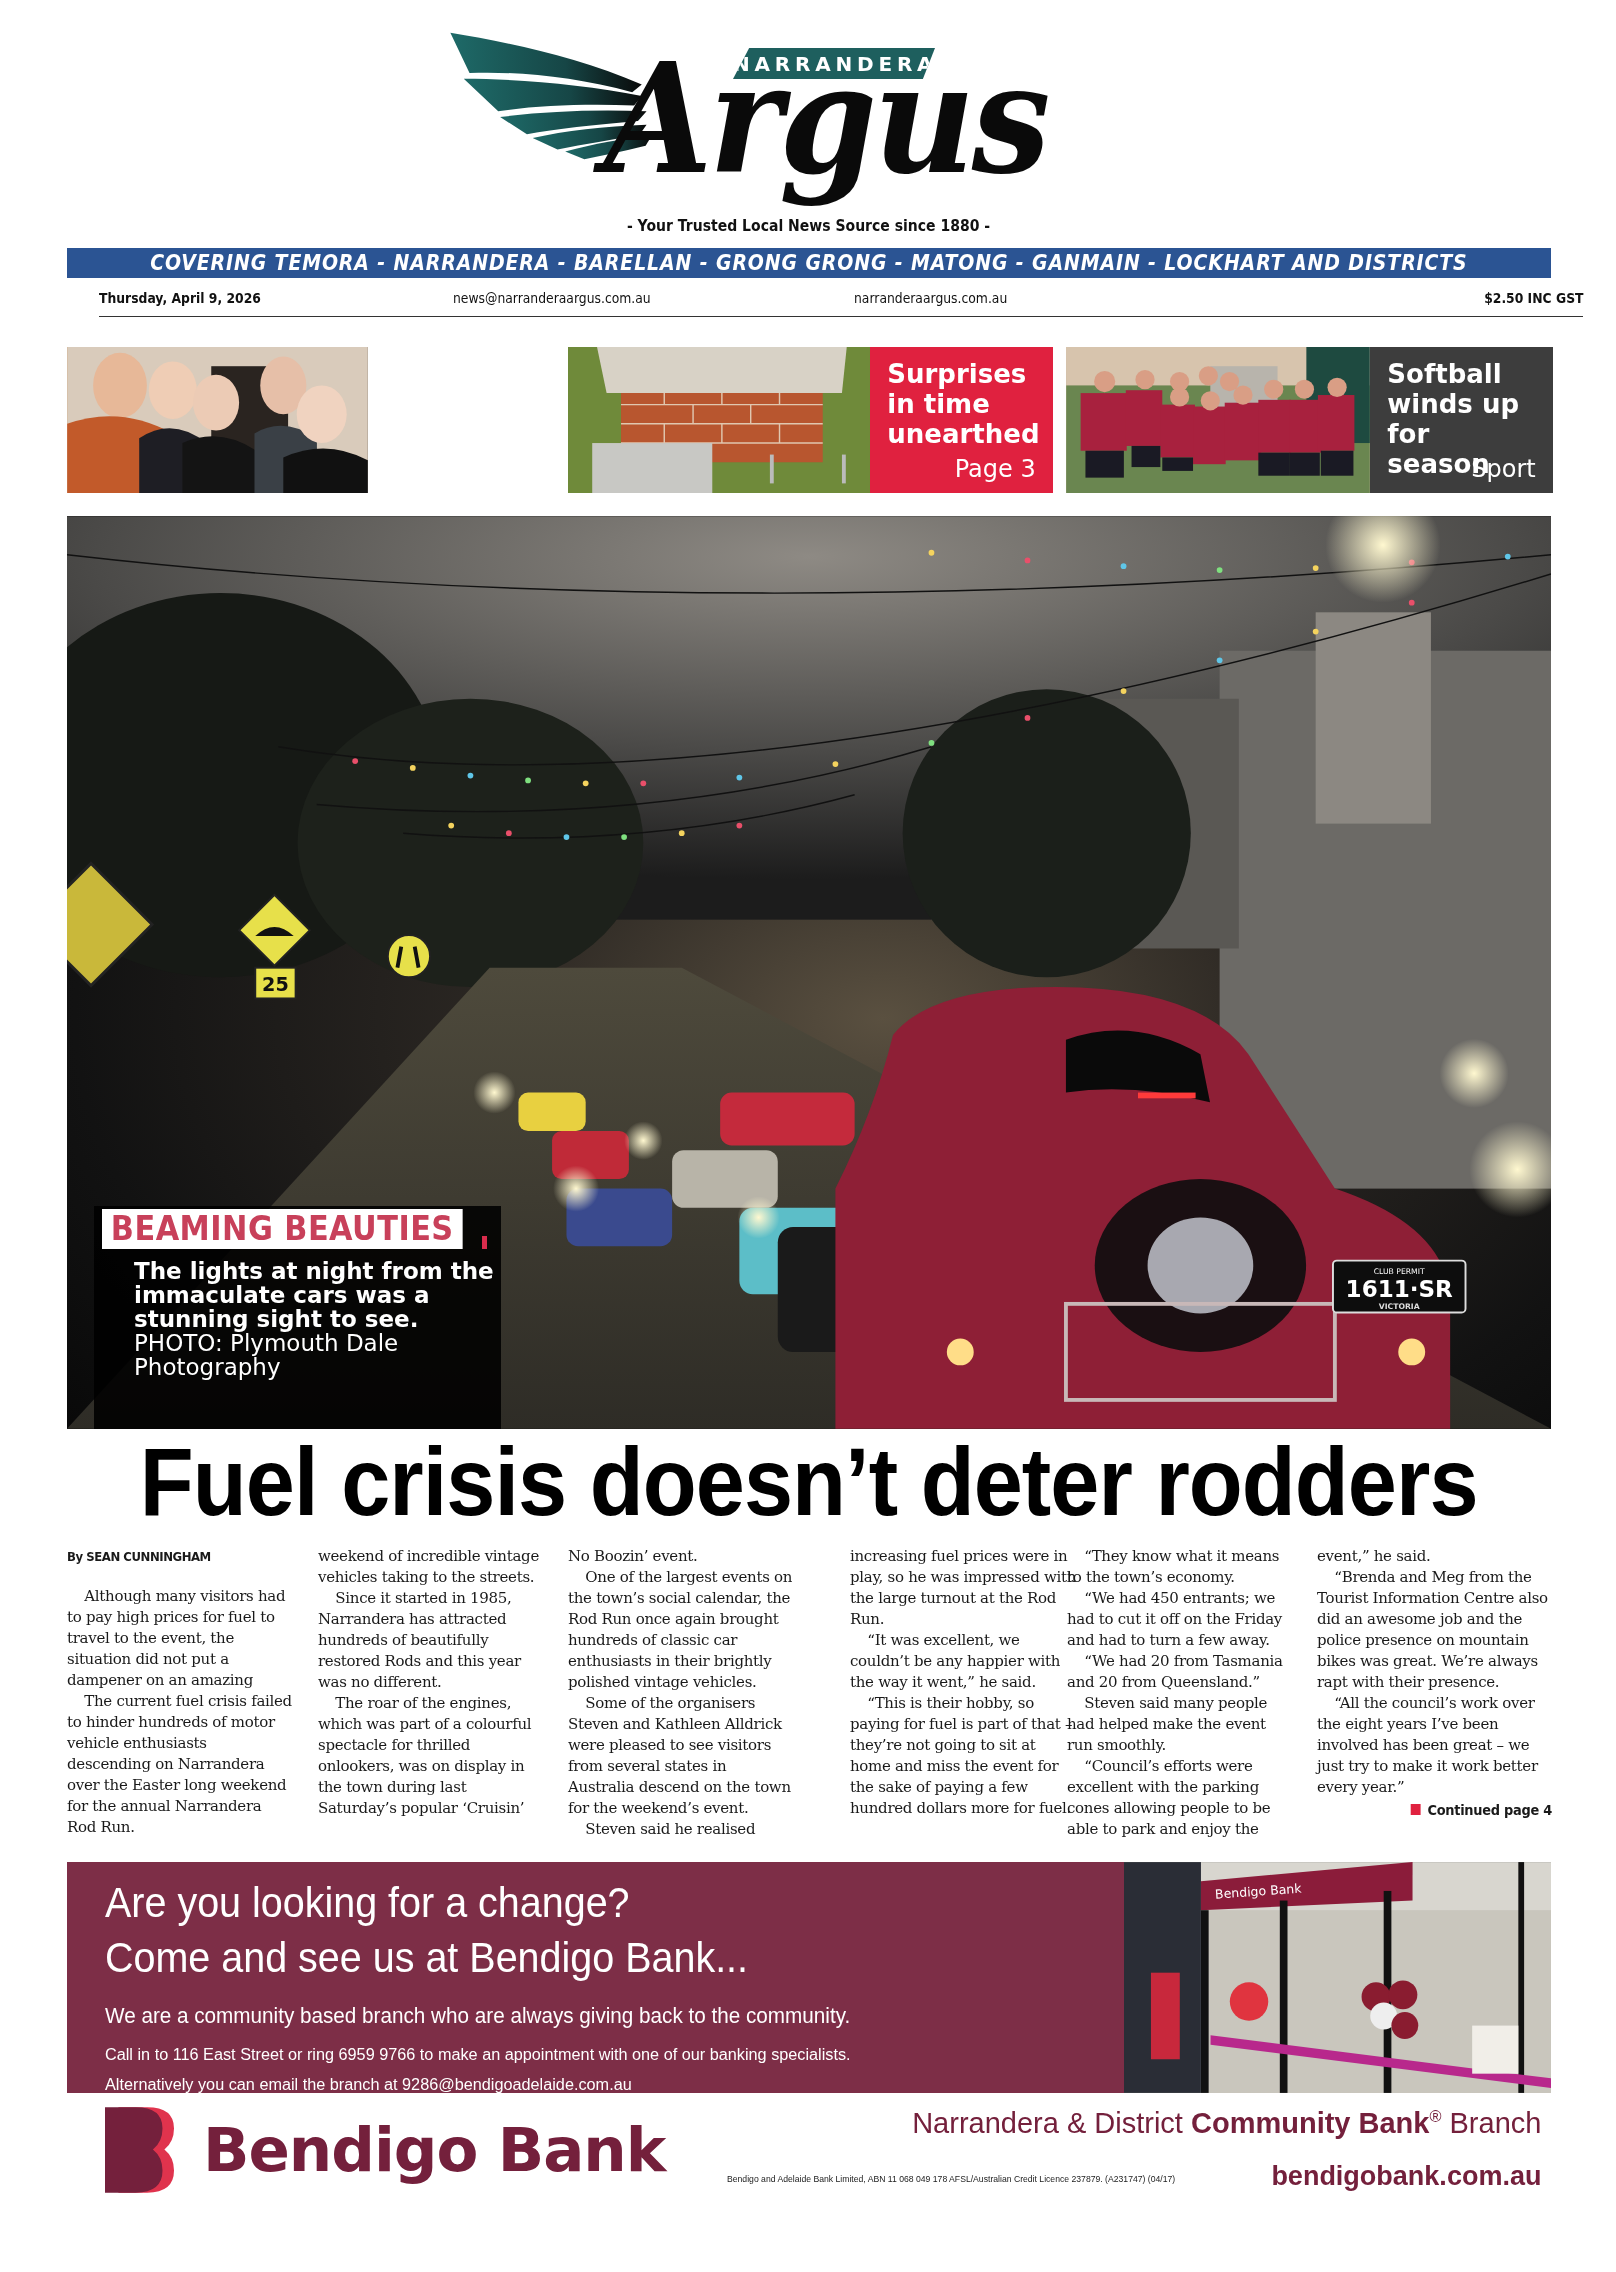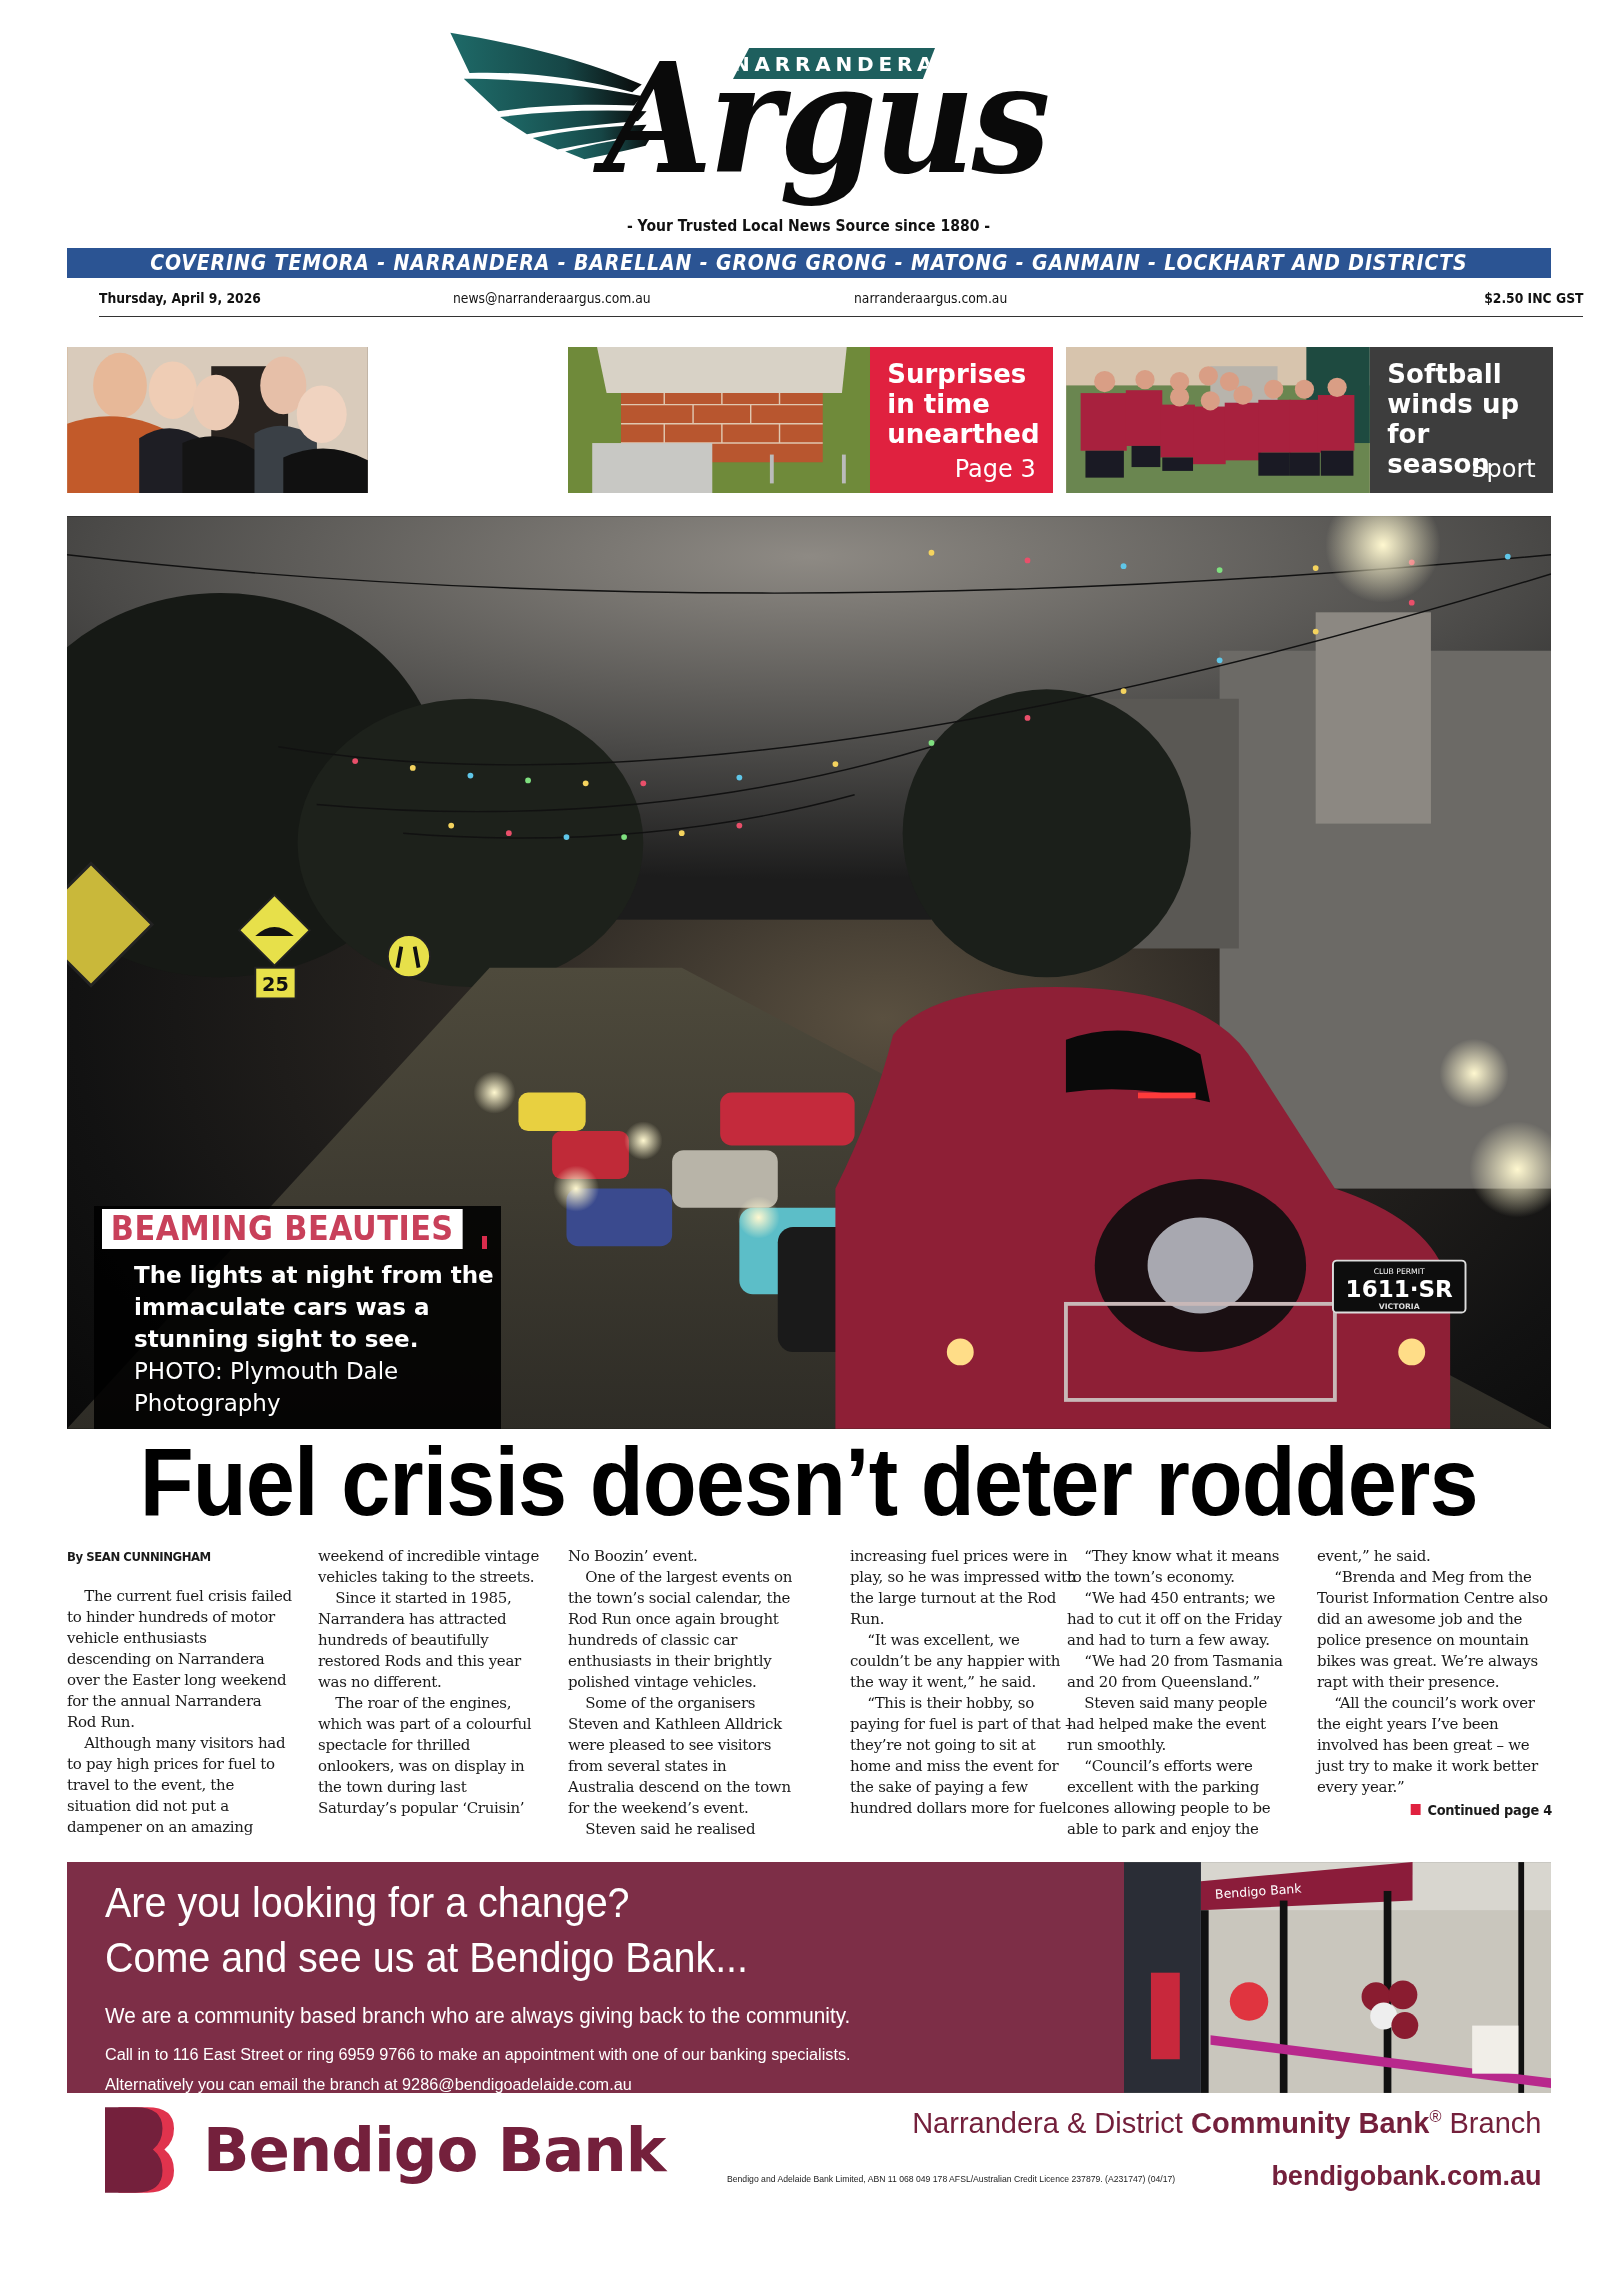--- a/index.html
+++ b/index.html
@@ -70,21 +70,21 @@
     position: absolute; left: 27px; top: 690px; width: 407px; height: 223px;
     background: rgba(0,0,0,0.88); padding: 3px 0 0 0;
   }
   .caption-tag {
     display: inline-block; margin-left: 7.7px; background: #fff; color: #c8405a;
     font-family: "DejaVu Sans", sans-serif; font-weight: bold; font-size: 33px; line-height: 40px; padding: 0 9.6px;
     letter-spacing: 0.5px; transform: scaleX(0.92); transform-origin: left;
   }
   .caption-tag-dot { display: inline-block; width: 4.8px; height: 13.4px; background: #d92c4c; margin-left: -11.5px; vertical-align: bottom; }
   .caption-text {
-    margin: 9.6px 0 0 40px; color: #fff; font-family: "DejaVu Sans", sans-serif; font-size: 23px; line-height: 32px;
+    margin: 9.6px 0 0 40px; color: #fff; font-family: "DejaVu Sans", sans-serif; font-size: 23px; line-height: 24px;
   }
   .caption-text b { font-weight: bold; }
 
   
   .headline {
     position: absolute; left: 67px; top: 1431px; width: 1484px; height: 101px; text-align: center;
     font-family: "Liberation Sans", sans-serif; font-weight: bold; font-size: 92px; line-height: 101px;
     letter-spacing: -1px; color: #000;
   }
   .headline span { display: inline-block; transform: scaleX(0.96) scaleY(1.05); }
@@ -395,22 +395,22 @@
     </div>
   </figcaption>
 </figure>
 
 <h1 class="headline">
   <span>Fuel crisis doesn’t deter rodders</span>
 </h1>
 
 <div class="col col1">
   <div class="byline">By SEAN CUNNINGHAM</div>
+  <p>Although many visitors had to pay high prices for fuel to travel to the event, the situation did not put a dampener on an amazing</p>
   <p>The current fuel crisis failed to hinder hundreds of motor vehicle enthusiasts descending on Narrandera over the Easter long weekend for the annual Narrandera Rod Run.</p>
-  <p>Although many visitors had to pay high prices for fuel to travel to the event, the situation did not put a dampener on an amazing</p>
 </div>
 <div class="col col2">
   <p class="noind">weekend of incredible vintage vehicles taking to the streets.</p>
   <p>Since it started in 1985, Narrandera has attracted hundreds of beautifully restored Rods and this year was no different.</p>
   <p>The roar of the engines, which was part of a colourful spectacle for thrilled onlookers, was on display in the town during last Saturday’s popular ‘Cruisin’</p>
 </div>
 <div class="col col3">
   <p class="noind">No Boozin’ event.</p>
   <p>One of the largest events on the town’s social calendar, the Rod Run once again brought hundreds of classic car enthusiasts in their brightly polished vintage vehicles.</p>
   <p>Some of the organisers Steven and Kathleen Alldrick were pleased to see visitors from several states in Australia descend on the town for the weekend’s event.</p>

